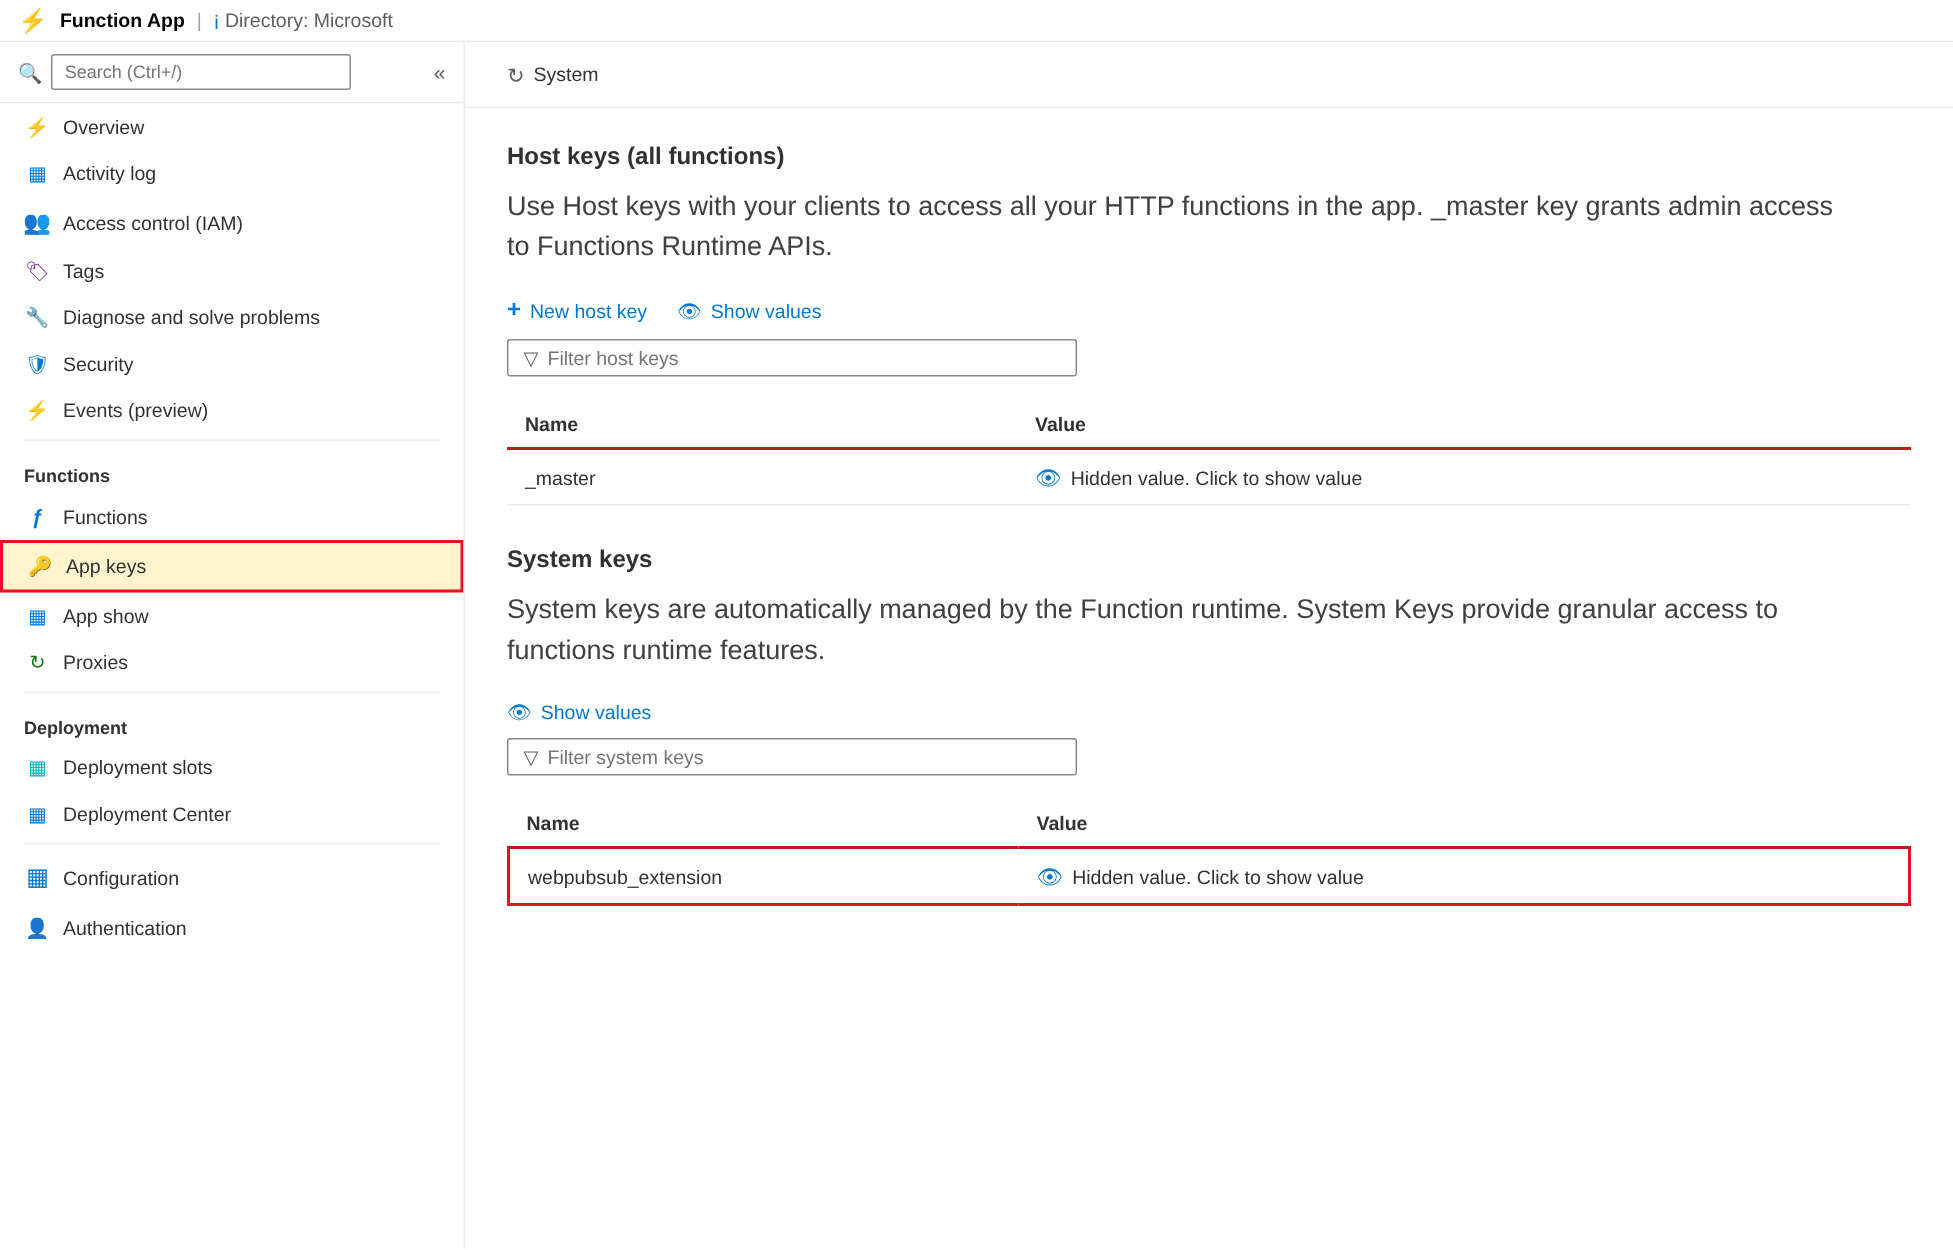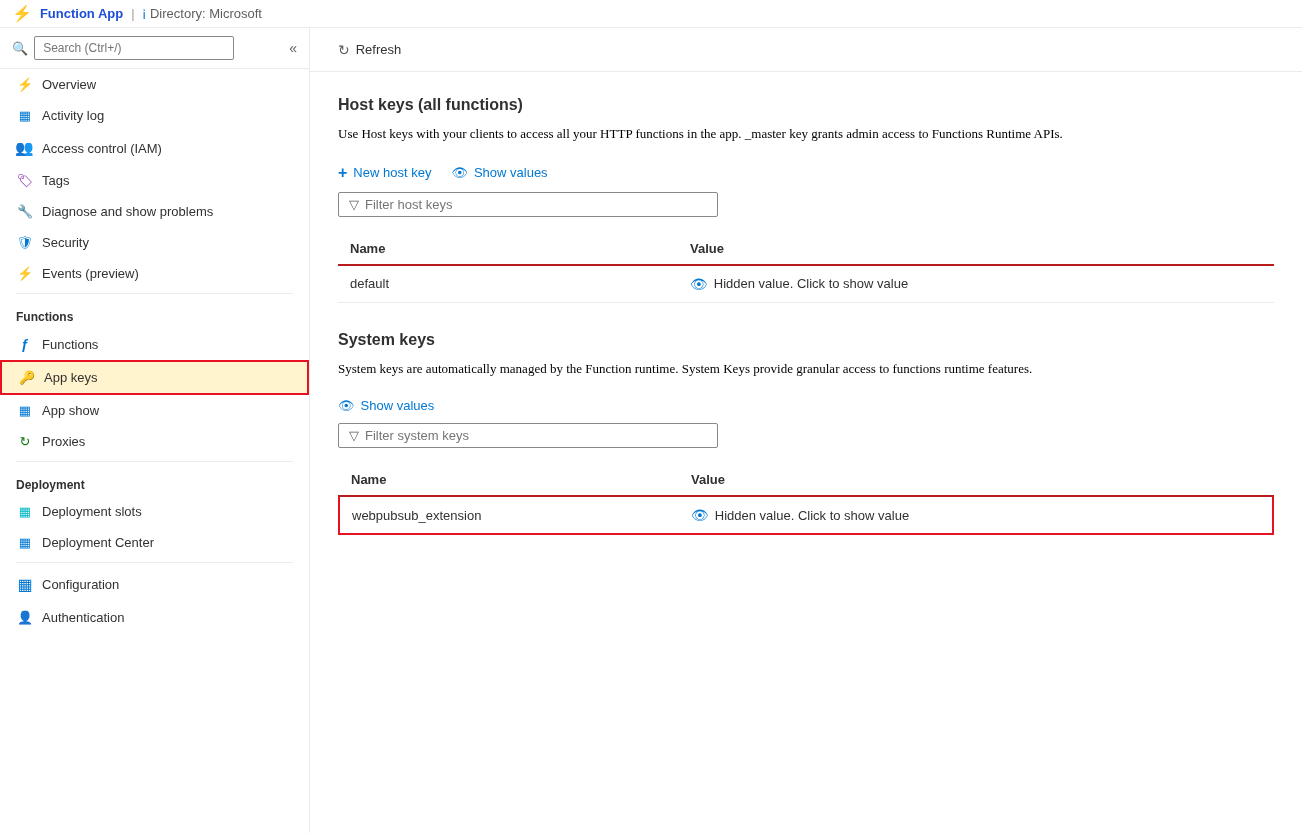--- a/index.html
+++ b/index.html
@@ -5,21 +5,21 @@
     * { box-sizing: border-box; margin: 0; padding: 0; }
     body { font-family: 'Segoe UI', Arial, sans-serif; font-size: 13px; color: #323130; background: #fff; display: flex; flex-direction: column; height: 833px; overflow: hidden; }
 
     
     .top-bar {
       display: flex; align-items: center; height: 28px; background: #fff;
       border-bottom: 1px solid #edebe9; padding: 0 12px; gap: 8px;
       font-size: 13px;
     }
     .top-bar-icon { color: #f0a30a; font-size: 16px; }
-    .top-bar-title { font-weight: 600; color: #1d4ed8; }
+    .top-bar-title { font-weight: 600; color: #000000; }
     .top-bar-sep { color: #a19f9d; }
     .top-bar-dir { color: #605e5c; display: flex; align-items: center; gap: 4px; }
     .top-bar-dir .info-icon { color: #0078d4; font-size: 13px; }
 
     
     .main-layout { display: flex; flex: 1; overflow: hidden; }
 
     
     .sidebar {
       width: 310px; min-width: 310px; background: #fff; border-right: 1px solid #edebe9;
@@ -56,21 +56,21 @@
     }
     .toolbar-btn {
       display: flex; align-items: center; gap: 6px; cursor: pointer; color: #323130;
       font-size: 13px; background: none; border: none; padding: 4px 8px;
     }
     .toolbar-btn .btn-icon { font-size: 14px; color: #605e5c; }
 
     .content-scroll { flex: 1; overflow-y: auto; padding: 24px 28px; }
 
     h2.section-heading { font-size: 16px; font-weight: 600; margin-bottom: 10px; color: #323130; }
-    .section-desc { font-size: 13px; color: #000000; margin-bottom: 20px; line-height: 1.5; max-width: 900px; font-family: Liberation Serif, serif; }
+    .section-desc { font-size: 18px; color: #404040; margin-bottom: 20px; line-height: 1.5; max-width: 900px; }
 
     .action-row { display: flex; align-items: center; gap: 20px; margin-bottom: 10px; }
     .action-btn {
       display: flex; align-items: center; gap: 6px; color: #0078d4; font-size: 13px;
       cursor: pointer; background: none; border: none;
     }
 
     .filter-input-wrap { margin-bottom: 16px; }
     .filter-input {
       display: flex; align-items: center; border: 1px solid #8a8886; border-radius: 2px;
@@ -138,21 +138,21 @@
     <div class="sidebar-item">
       <span class="item-icon icon-blue" style="font-size:15px;">👥</span>
       <span>Access control (IAM)</span>
     </div>
     <div class="sidebar-item">
       <span class="item-icon icon-purple">🏷</span>
       <span>Tags</span>
     </div>
     <div class="sidebar-item">
       <span class="item-icon icon-gray">🔧</span>
-      <span>Diagnose and show problems</span>
+      <span>Diagnose and solve problems</span>
     </div>
     <div class="sidebar-item">
       <span class="item-icon icon-blue">🛡</span>
       <span>Security</span>
     </div>
     <div class="sidebar-item">
       <span class="item-icon icon-yellow">⚡</span>
       <span>Events (preview)</span>
     </div>
 
@@ -198,21 +198,21 @@
       <span class="item-icon icon-blue">👤</span>
       <span>Authentication</span>
     </div>
   </div>
 
   <div class="content-area">
 
     <div class="toolbar">
       <button class="toolbar-btn">
         <span class="btn-icon">↻</span>
-        <span>Refresh</span>
+        <span>System</span>
       </button>
     </div>
 
     <div class="content-scroll">
 
       <h2 class="section-heading">Host keys (all functions)</h2>
       <p class="section-desc">Use Host keys with your clients to access all your HTTP functions in the app. _master key grants admin access to Functions Runtime APIs.</p>
 
       <div class="action-row">
         <button class="action-btn">
@@ -234,21 +234,21 @@
 
       <table class="keys-table">
         <thead>
           <tr>
             <th class="col-name">Name</th>
             <th class="col-value">Value</th>
           </tr>
         </thead>
         <tbody>
           <tr>
-            <td>default</td>
+            <td>_master</td>
             <td>
               <span class="hidden-value">
                 <span class="eye-icon">👁</span>
                 <span>Hidden value. Click to show value</span>
               </span>
             </td>
           </tr>
         </tbody>
       </table>
 

